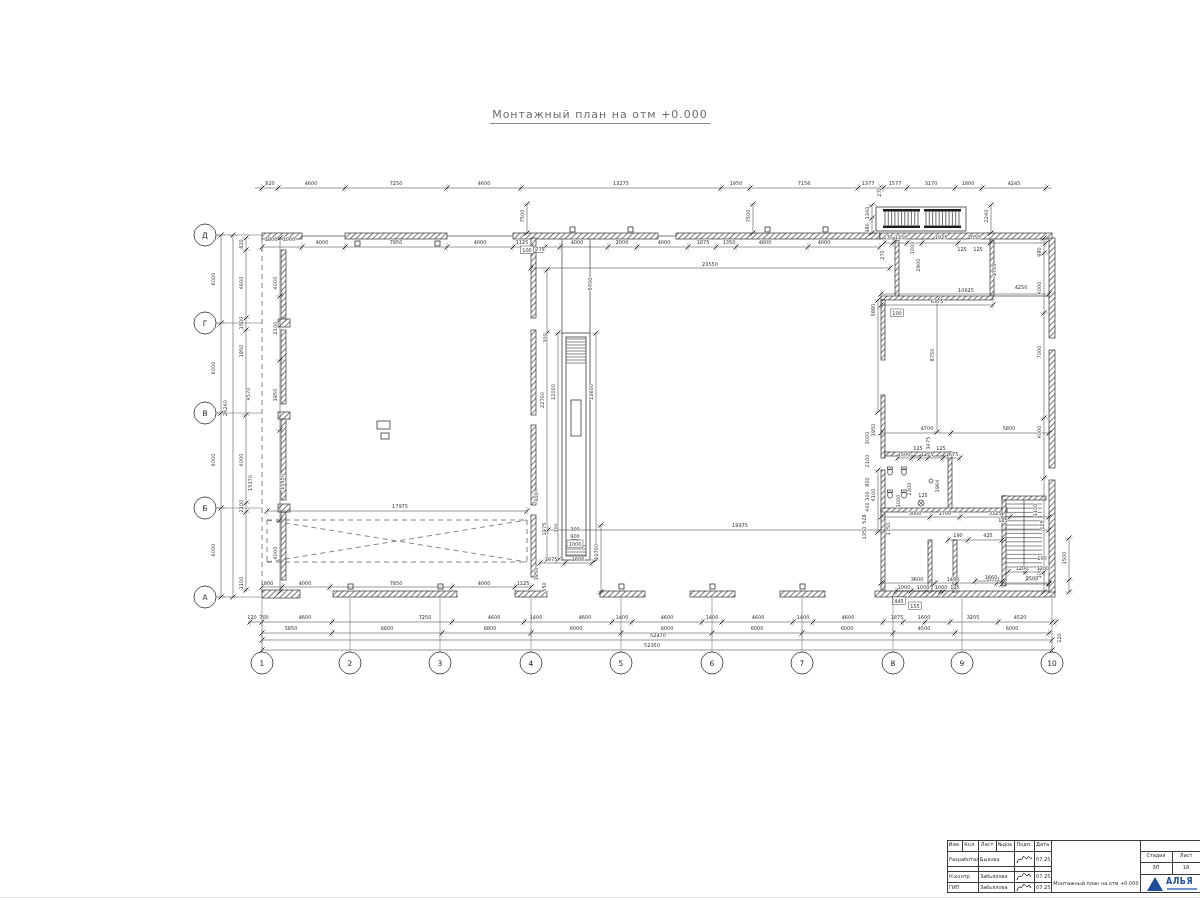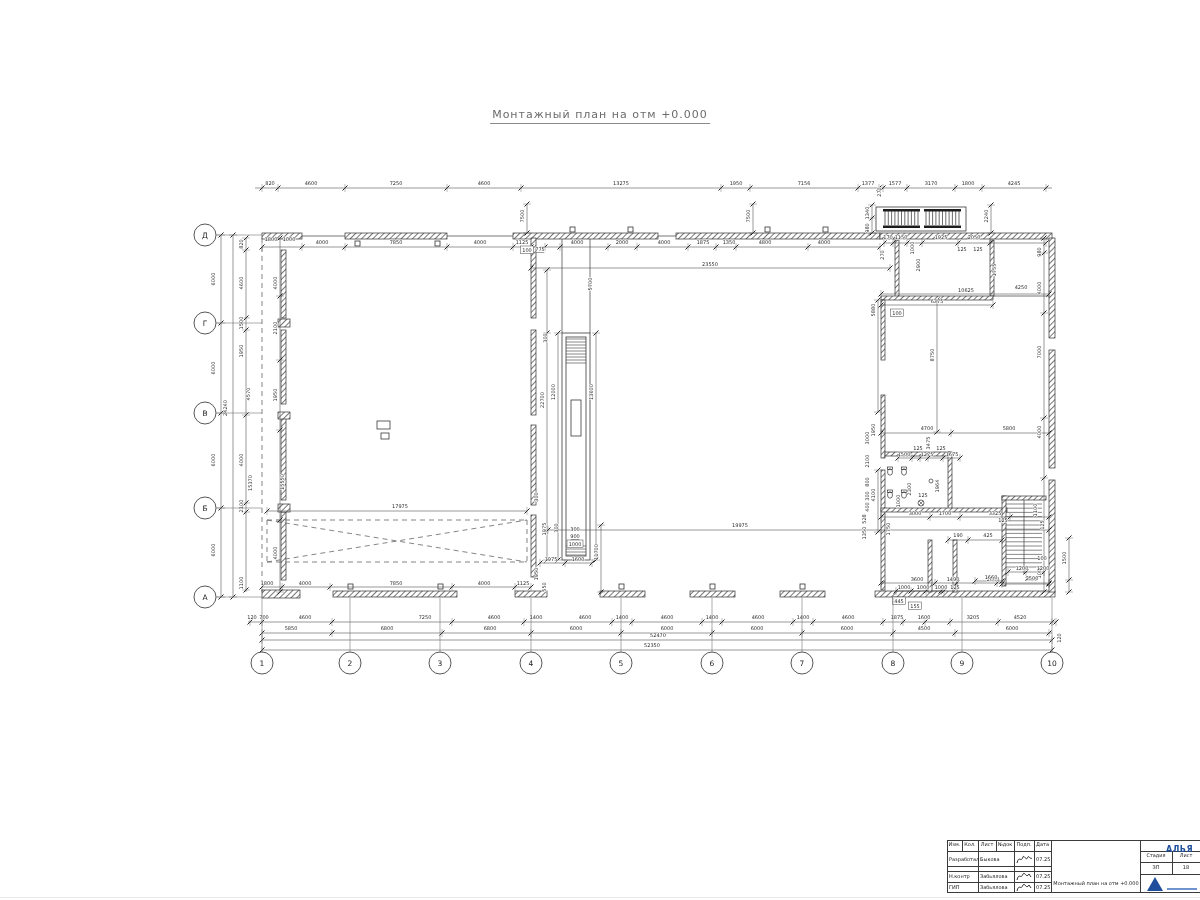--- a/index.html
+++ b/index.html
@@ -845,19 +845,19 @@
   <span class="abs tb-text" style="left:1036px;top:885px">07.25</span>
 
   <span class="abs tb-text tb-center" style="left:1052px;top:874px;width:88px;height:18px">Монтажный план на отм +0.000</span>
 
   <span class="abs tb-text tb-center" style="left:1140px;top:853px;width:32px">Стадия</span>
   <span class="abs tb-text tb-center" style="left:1172px;top:853px;width:28px">Лист</span>
   <span class="abs tb-text tb-center" style="left:1140px;top:865px;width:32px">ЗП</span>
   <span class="abs tb-text tb-center" style="left:1172px;top:865px;width:28px">18</span>
 
   <div id="logo-tri" class="abs" style="left: 1147px; top: 877px; border-bottom: 14px solid rgb(31, 79, 156);"></div>
-  <span id="logo-name" class="abs" style="left: 1166px; top: 845px; color: rgb(31, 79, 156);">АЛЬЯ</span>
+  <span id="logo-name" class="abs" style="left: 1166px; top: 877px; color: rgb(31, 79, 156);">АЛЬЯ</span>
   <div class="abs" style="left:1167px;top:888px;width:30px;height:1.5px;background:#4a78c2;opacity:.8"></div>
 </div>
 
 <div id="page-bottom-rule" class="abs"></div>
 
 </div>
 
 </body></html>

